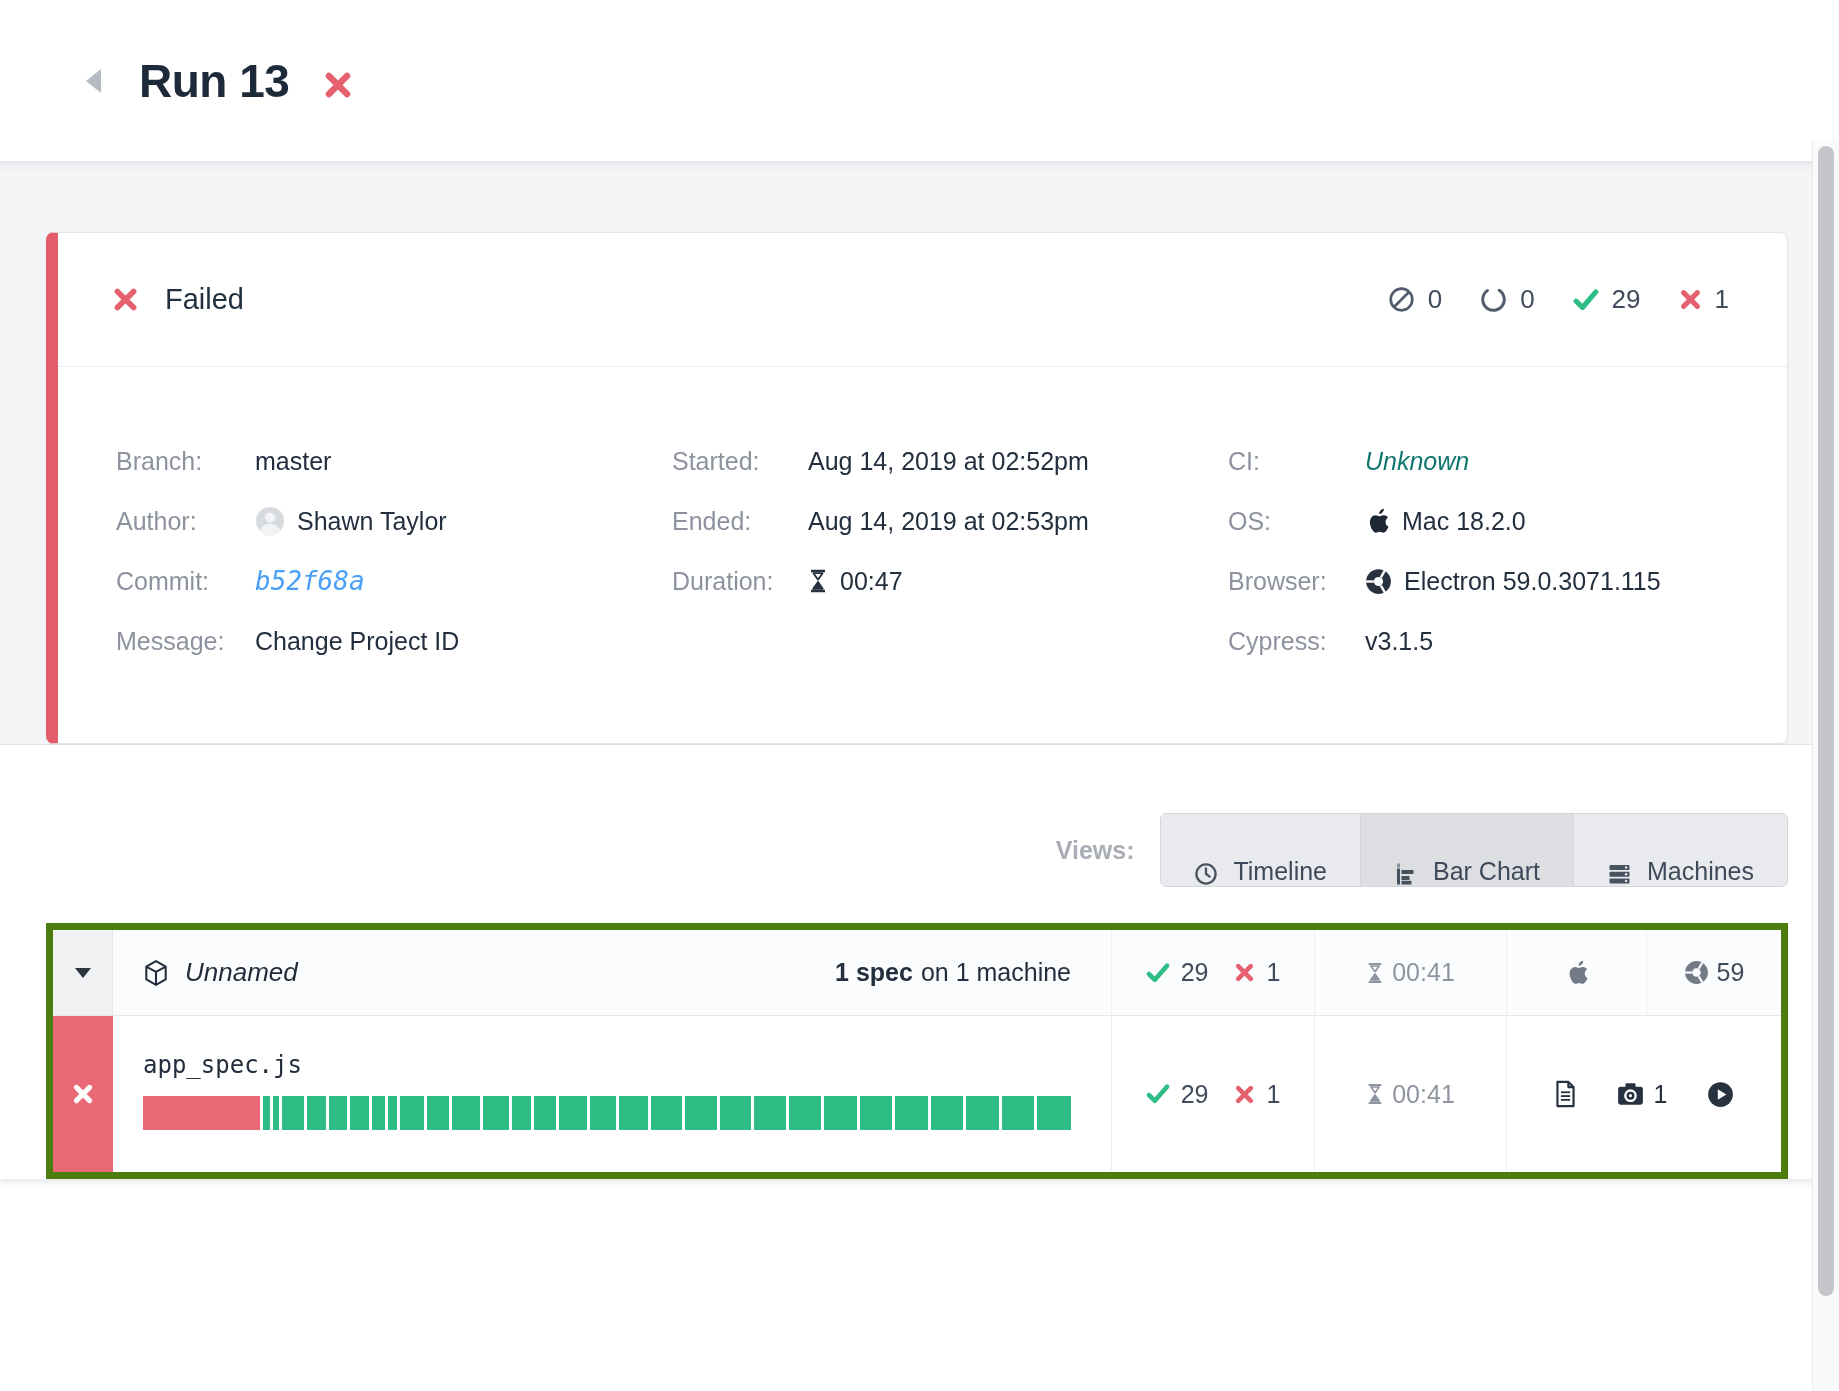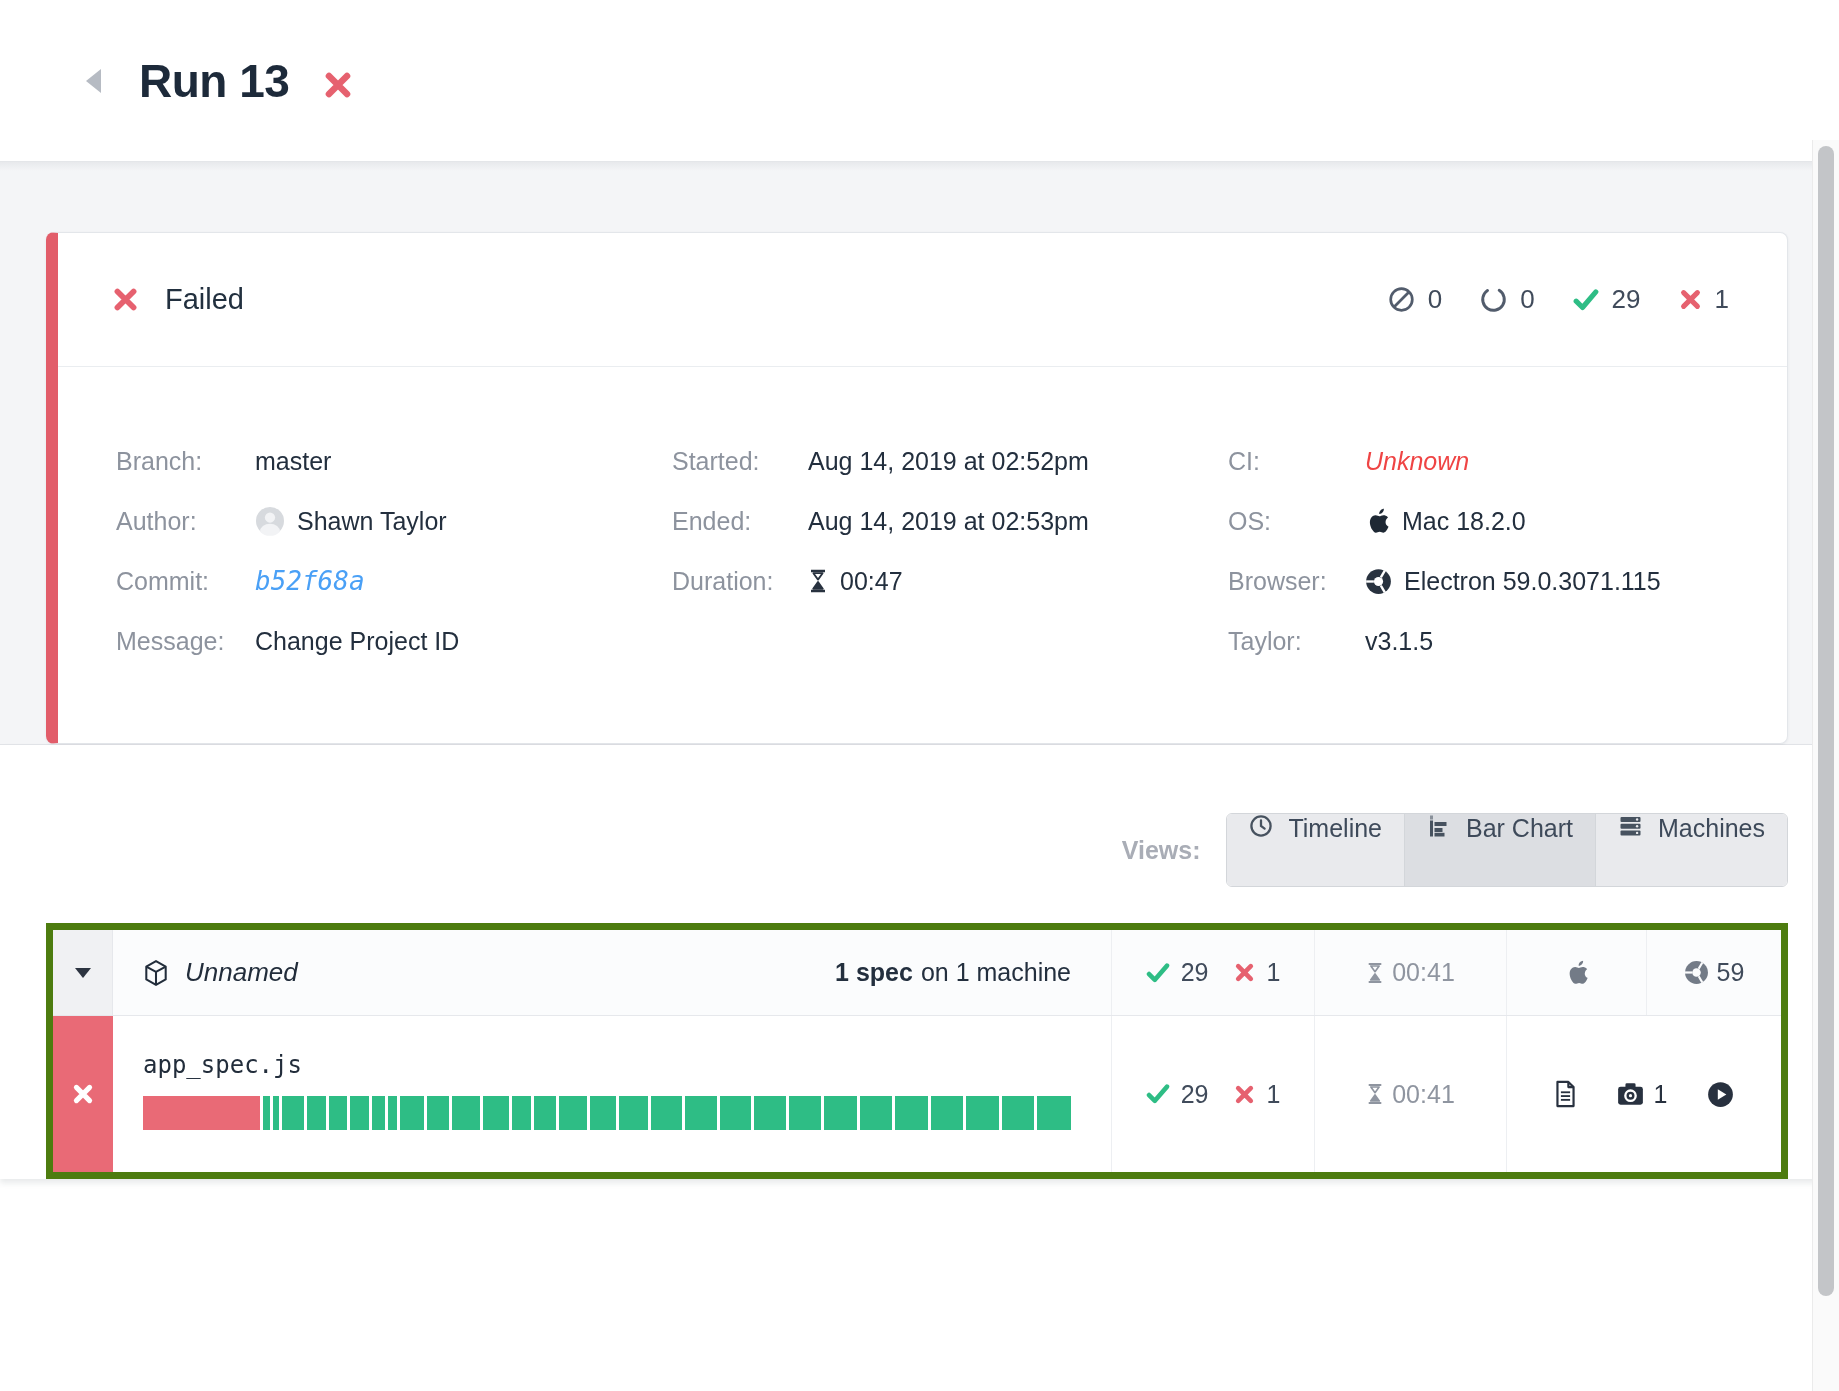--- a/index.html
+++ b/index.html
@@ -41,41 +41,41 @@
   .head-stats { margin-left:auto; display:flex; align-items:center; gap:38px; }
   .stat { display:flex; align-items:center; gap:13px; font-size:26px; color:#404b5b; }
 
   .card-body { display:flex; padding:64px 20px 72px 58px; }
   .dcol { display:flex; flex-direction:column; }
   .dcol.c1 { width:556px; } .dcol.c2 { width:556px; } .dcol.c3 { flex:1; }
   .drow { display:flex; align-items:center; min-height:60px; font-size:25px; }
   .dlabel { color:#8d939e; flex:0 0 auto; }
   .c1 .dlabel { width:139px; } .c2 .dlabel { width:136px; } .c3 .dlabel { width:137px; }
   .dvalue { color:#232f3e; display:flex; align-items:center; gap:12px; }
-  .dvalue.unknown { font-style:italic; color:#ef4444; }
+  .dvalue.unknown { font-style:italic; color:#0f766e; }
   .commit-link { font-family:"DejaVu Sans Mono", monospace; font-style:italic; font-size:26px; color:#4aa0f6; cursor:pointer; }
 
   
   .tabs { display:flex; margin-top:96px; }
   .tab { height:56px; padding:0 32px; display:flex; align-items:center; font-size:25px; color:#3e82cc; position:relative; cursor:pointer; }
   .tab.active::after { content:""; position:absolute; left:0; right:0; bottom:-1px; height:5px; background:#3787d8; }
 
   
   .panel { background:#fff; padding:68px 51px 0 46px; box-shadow:0 4px 6px rgba(31,45,61,.10); position:relative; padding-bottom:0; }
   .toolbar { display:flex; align-items:center; }
   .complete-box {
     width:978px; height:80px; background:#f0f1f4; border:1px solid #e2e4e8; border-radius:6px;
     display:flex; align-items:center; padding:0 34px; font-size:25px; color:#232f3e;
   }
   .fail-note { margin-left:auto; display:flex; align-items:center; gap:14px; }
   .views { margin-left:auto; display:flex; align-items:center; }
   .views-label { color:#a9adb6; font-weight:bold; font-size:25px; margin-right:26px; }
   .btn-group { display:flex; border:1px solid #d3d6da; border-radius:6px; overflow:hidden; }
   .vbtn {
-    height:72px; padding:0 22px; display:flex; align-items:flex-start; gap:15px;
+    height:72px; padding:0 33px; display:flex; align-items:flex-end; gap:15px;
     background:#e9eaed; font-size:25px; color:#3e4a5a; border-left:1px solid #d3d6da; cursor:pointer;
   }
   .vbtn:first-child { border-left:none; }
   .vbtn.selected { background:#dcdee2; }
 
   
   .spec-table { margin-top:36px; border:7px solid #4d7c0f; }
   .t-row { display:flex; }
   .group-row { height:86px; background:#fbfcfd; border-bottom:1px solid #e6e8ec; }
   .cell { display:flex; align-items:center; justify-content:center; }
@@ -251,21 +251,21 @@
                     <line x1="14.1" y1="8.4" x2="17.6" y2="2.4"></line>
                     <line x1="7.9" y1="12" x2="1" y2="12"></line>
                     <line x1="14.1" y1="15.6" x2="17.6" y2="21.6"></line>
                   </g>
                 </svg>
             </span>
             <span>Electron 59.0.3071.115</span>
           </span>
         </div>
         <div class="drow">
-          <span class="dlabel">Taylor:</span>
+          <span class="dlabel">Cypress:</span>
           <span class="dvalue">v3.1.5</span>
         </div>
       </div>
     </div>
   </div>
 
 </div>
 
 <div class="panel">
 

